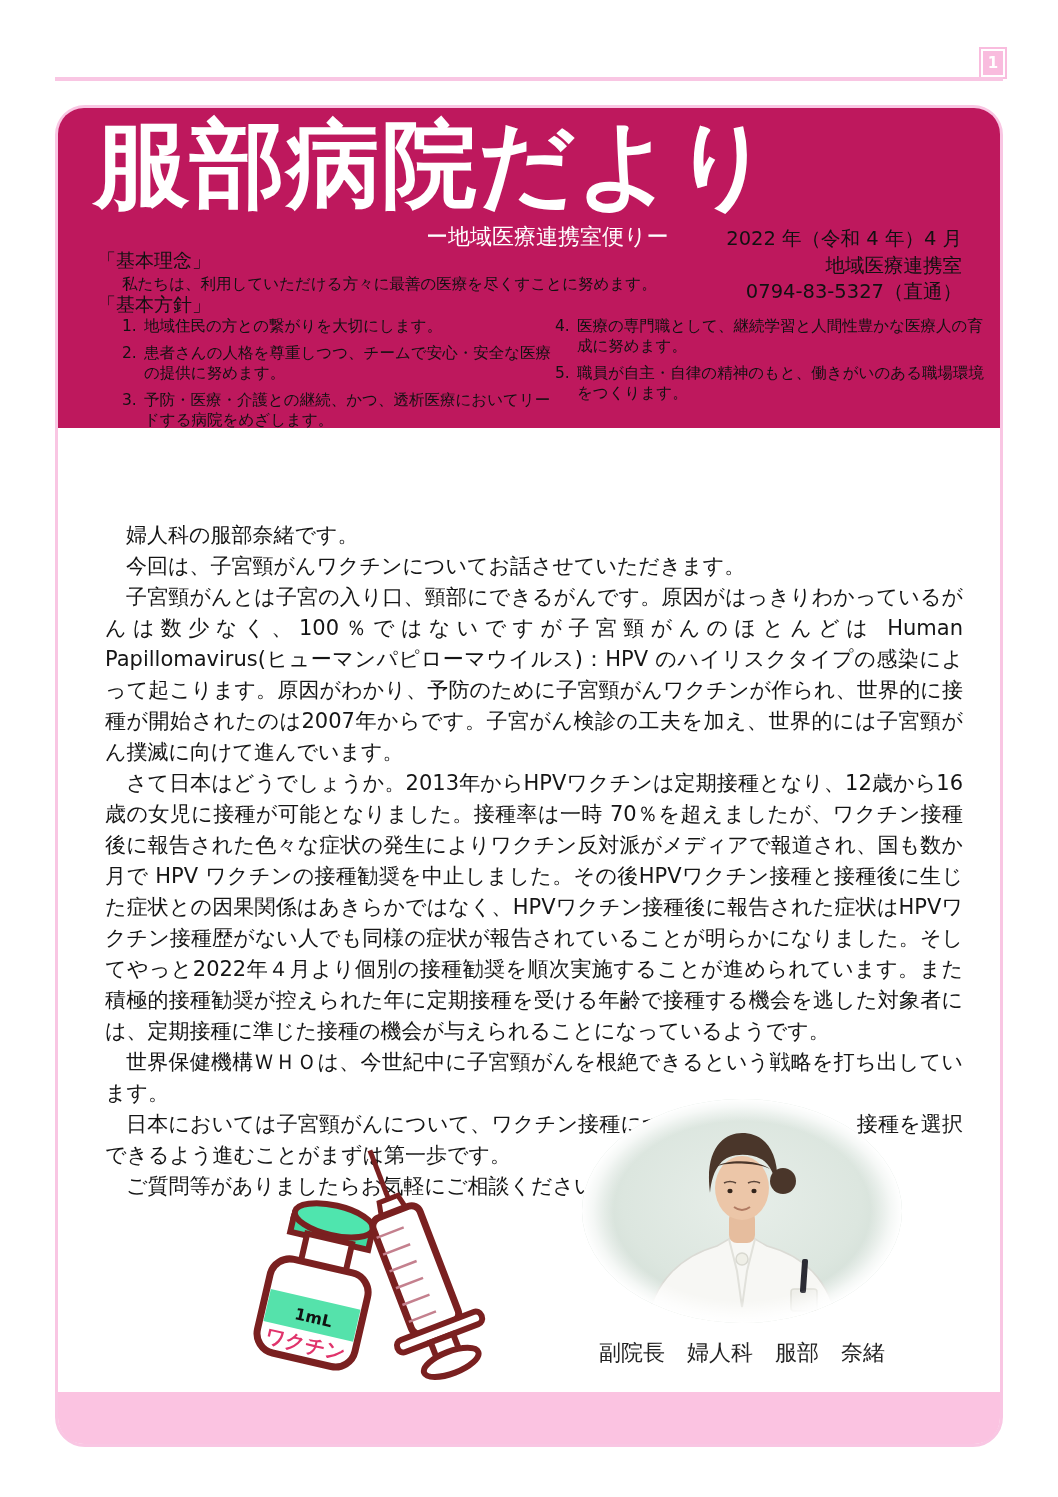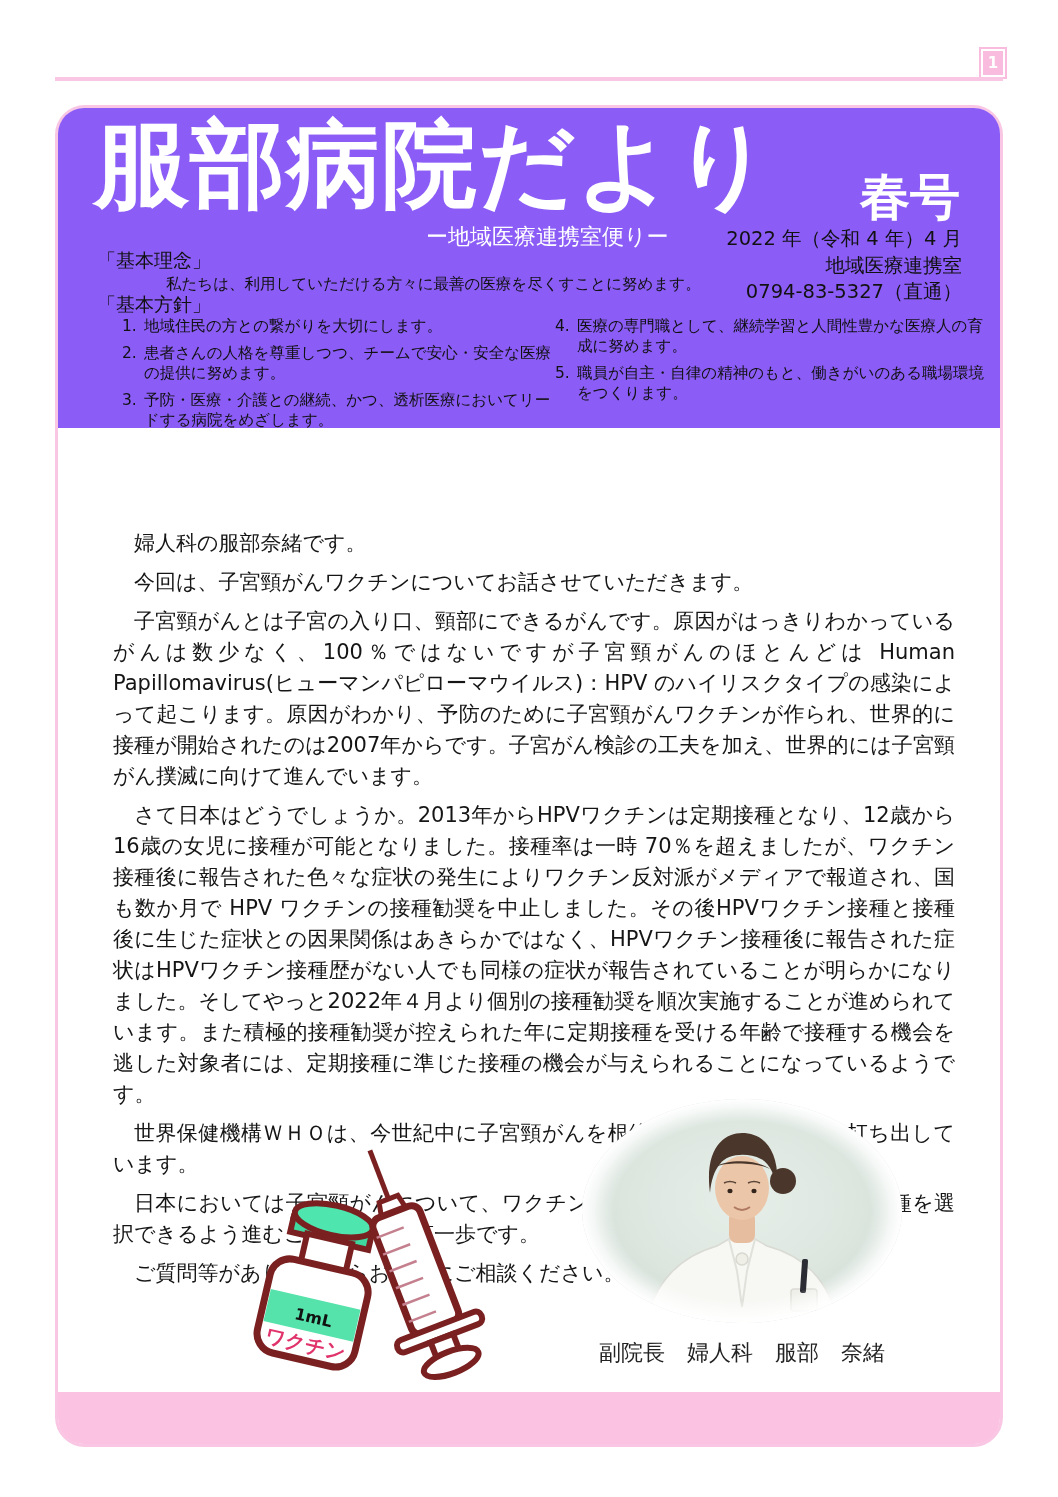--- a/index.html
+++ b/index.html
@@ -22,41 +22,41 @@
 
   
   .frame{
     position:absolute;left:55px;top:105px;width:948px;height:1342px;
     box-sizing:border-box;border:3px solid #F9C6E3;border-radius:30px;background:#fff;
   }
   .frame > *{position:absolute;}
 
   
   .masthead{
-    left:0;top:0;width:942px;height:320px;background:#8b5cf6;
+    left:0;top:0;width:942px;height:320px;background:#be185d;
     border-radius:26px 26px 0 0;
   }
   .masthead > *{position:absolute;}
   .mast-title{
     left:36px;top:2px;
     font-size:95px;font-weight:bold;color:#ffffff;letter-spacing:1px;
     line-height:1.15;white-space:nowrap;
   }
   .mast-issue{
     left:802px;top:56px;font-size:50px;font-weight:bold;color:#ffffff;white-space:nowrap;
   }
   .mast-subtitle{
     left:368px;top:114px;font-size:22px;font-weight:normal;color:#ffffff;white-space:nowrap;
   }
   .mast-info{
     right:38px;top:118px;text-align:right;color:#111;
     font-size:19.5px;font-weight:normal;line-height:26.5px;white-space:nowrap;
   }
   .philosophy-heading{left:39px;top:140px;font-size:19px;color:#111;}
-  .philosophy-body{left:64px;top:166px;font-size:15.5px;color:#111;margin-left:44px;}
+  .philosophy-body{left:64px;top:166px;font-size:15.5px;color:#111;}
   .policy-heading{left:39px;top:184px;font-size:19px;color:#111;}
   .policy-col{top:208px;color:#111;}
   .policy-left{left:64px;width:438px;}
   .policy-right{left:497px;width:430px;}
   .policy-item{display:flex;font-size:15.5px;line-height:20px;margin-bottom:7px;}
   .policy-item .num{width:22px;flex:none;}
   .policy-item .txt{flex:1;}
 
   
   .article-title-bar{
@@ -64,21 +64,21 @@
     background:linear-gradient(90deg,#FBD8EC 0%,#F9CCE6 22%,#FCE4F2 55%,#FEF9FC 85%,#FFFEFF 100%);
     display:flex;align-items:center;justify-content:center;
   }
   .article-title-bar span{
     font-size:38px;font-weight:bold;color:#F0559F;letter-spacing:2px;white-space:nowrap;
   }
   .article-body{
     left:47px;top:412px;width:858px;color:#151515;
     font-size:21px;line-height:31px;text-align:justify;
   }
-  .article-body p{margin:8px;text-indent:1em;}
+  .article-body p{margin:0;text-indent:1em;}
 
   
   .illustration{left:180px;top:1035px;width:300px;height:237px;}
   .photo{left:519px;top:985px;width:330px;height:240px;}
   .photo-caption{
     left:519px;top:1230px;width:330px;text-align:center;
     font-size:22px;color:#222;white-space:nowrap;
   }
 
   .bottom-band{
@@ -91,21 +91,20 @@
 
 <div class="canvas">
 
   <div class="page-num">1</div>
   <div class="top-rule"></div>
 
   <div class="frame">
 
     <div class="masthead">
       <div class="mast-title">服部病院だより</div>
-      <div class="mast-issue">春号</div>
       <div class="mast-subtitle">ー地域医療連携室便りー</div>
 
       <div class="mast-info">
         <div>2022 年（令和 4 年）4 月</div>
         <div>地域医療連携室</div>
         <div>0794-83-5327（直通）</div>
       </div>
 
       <div class="philosophy-heading">「基本理念」</div>
       <div class="philosophy-body">私たちは、利用していただける方々に最善の医療を尽くすことに努めます。</div>

